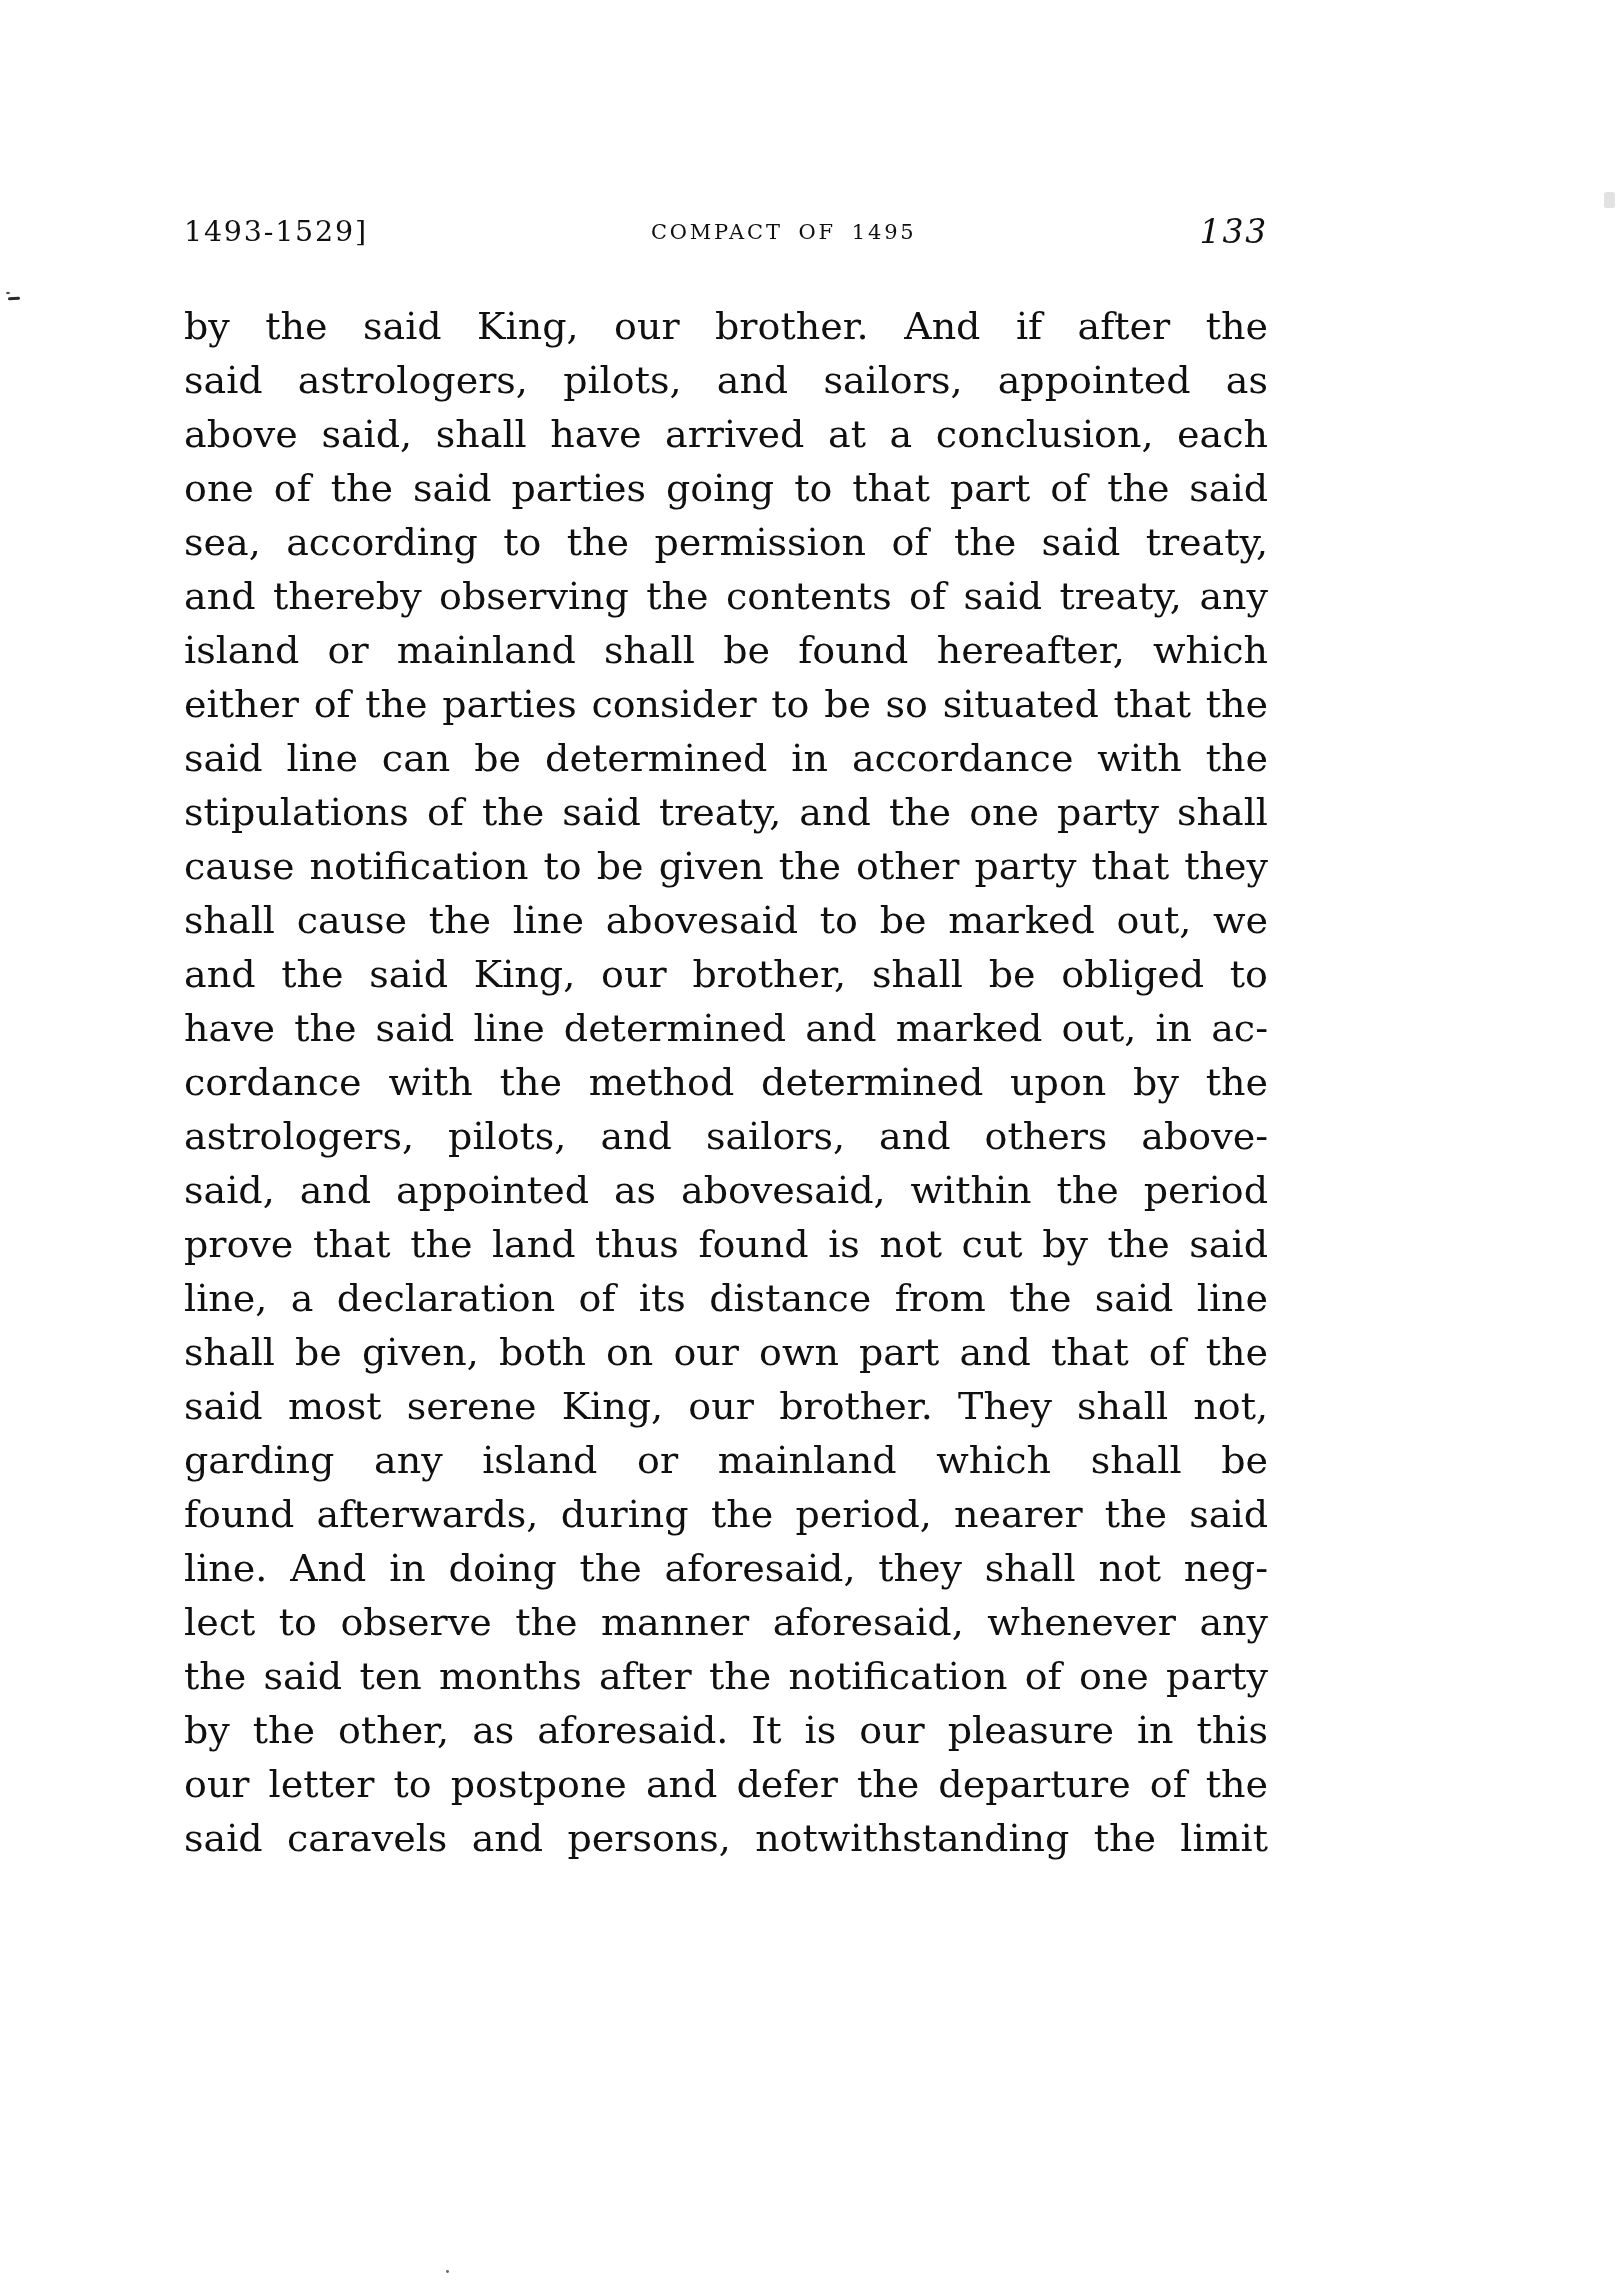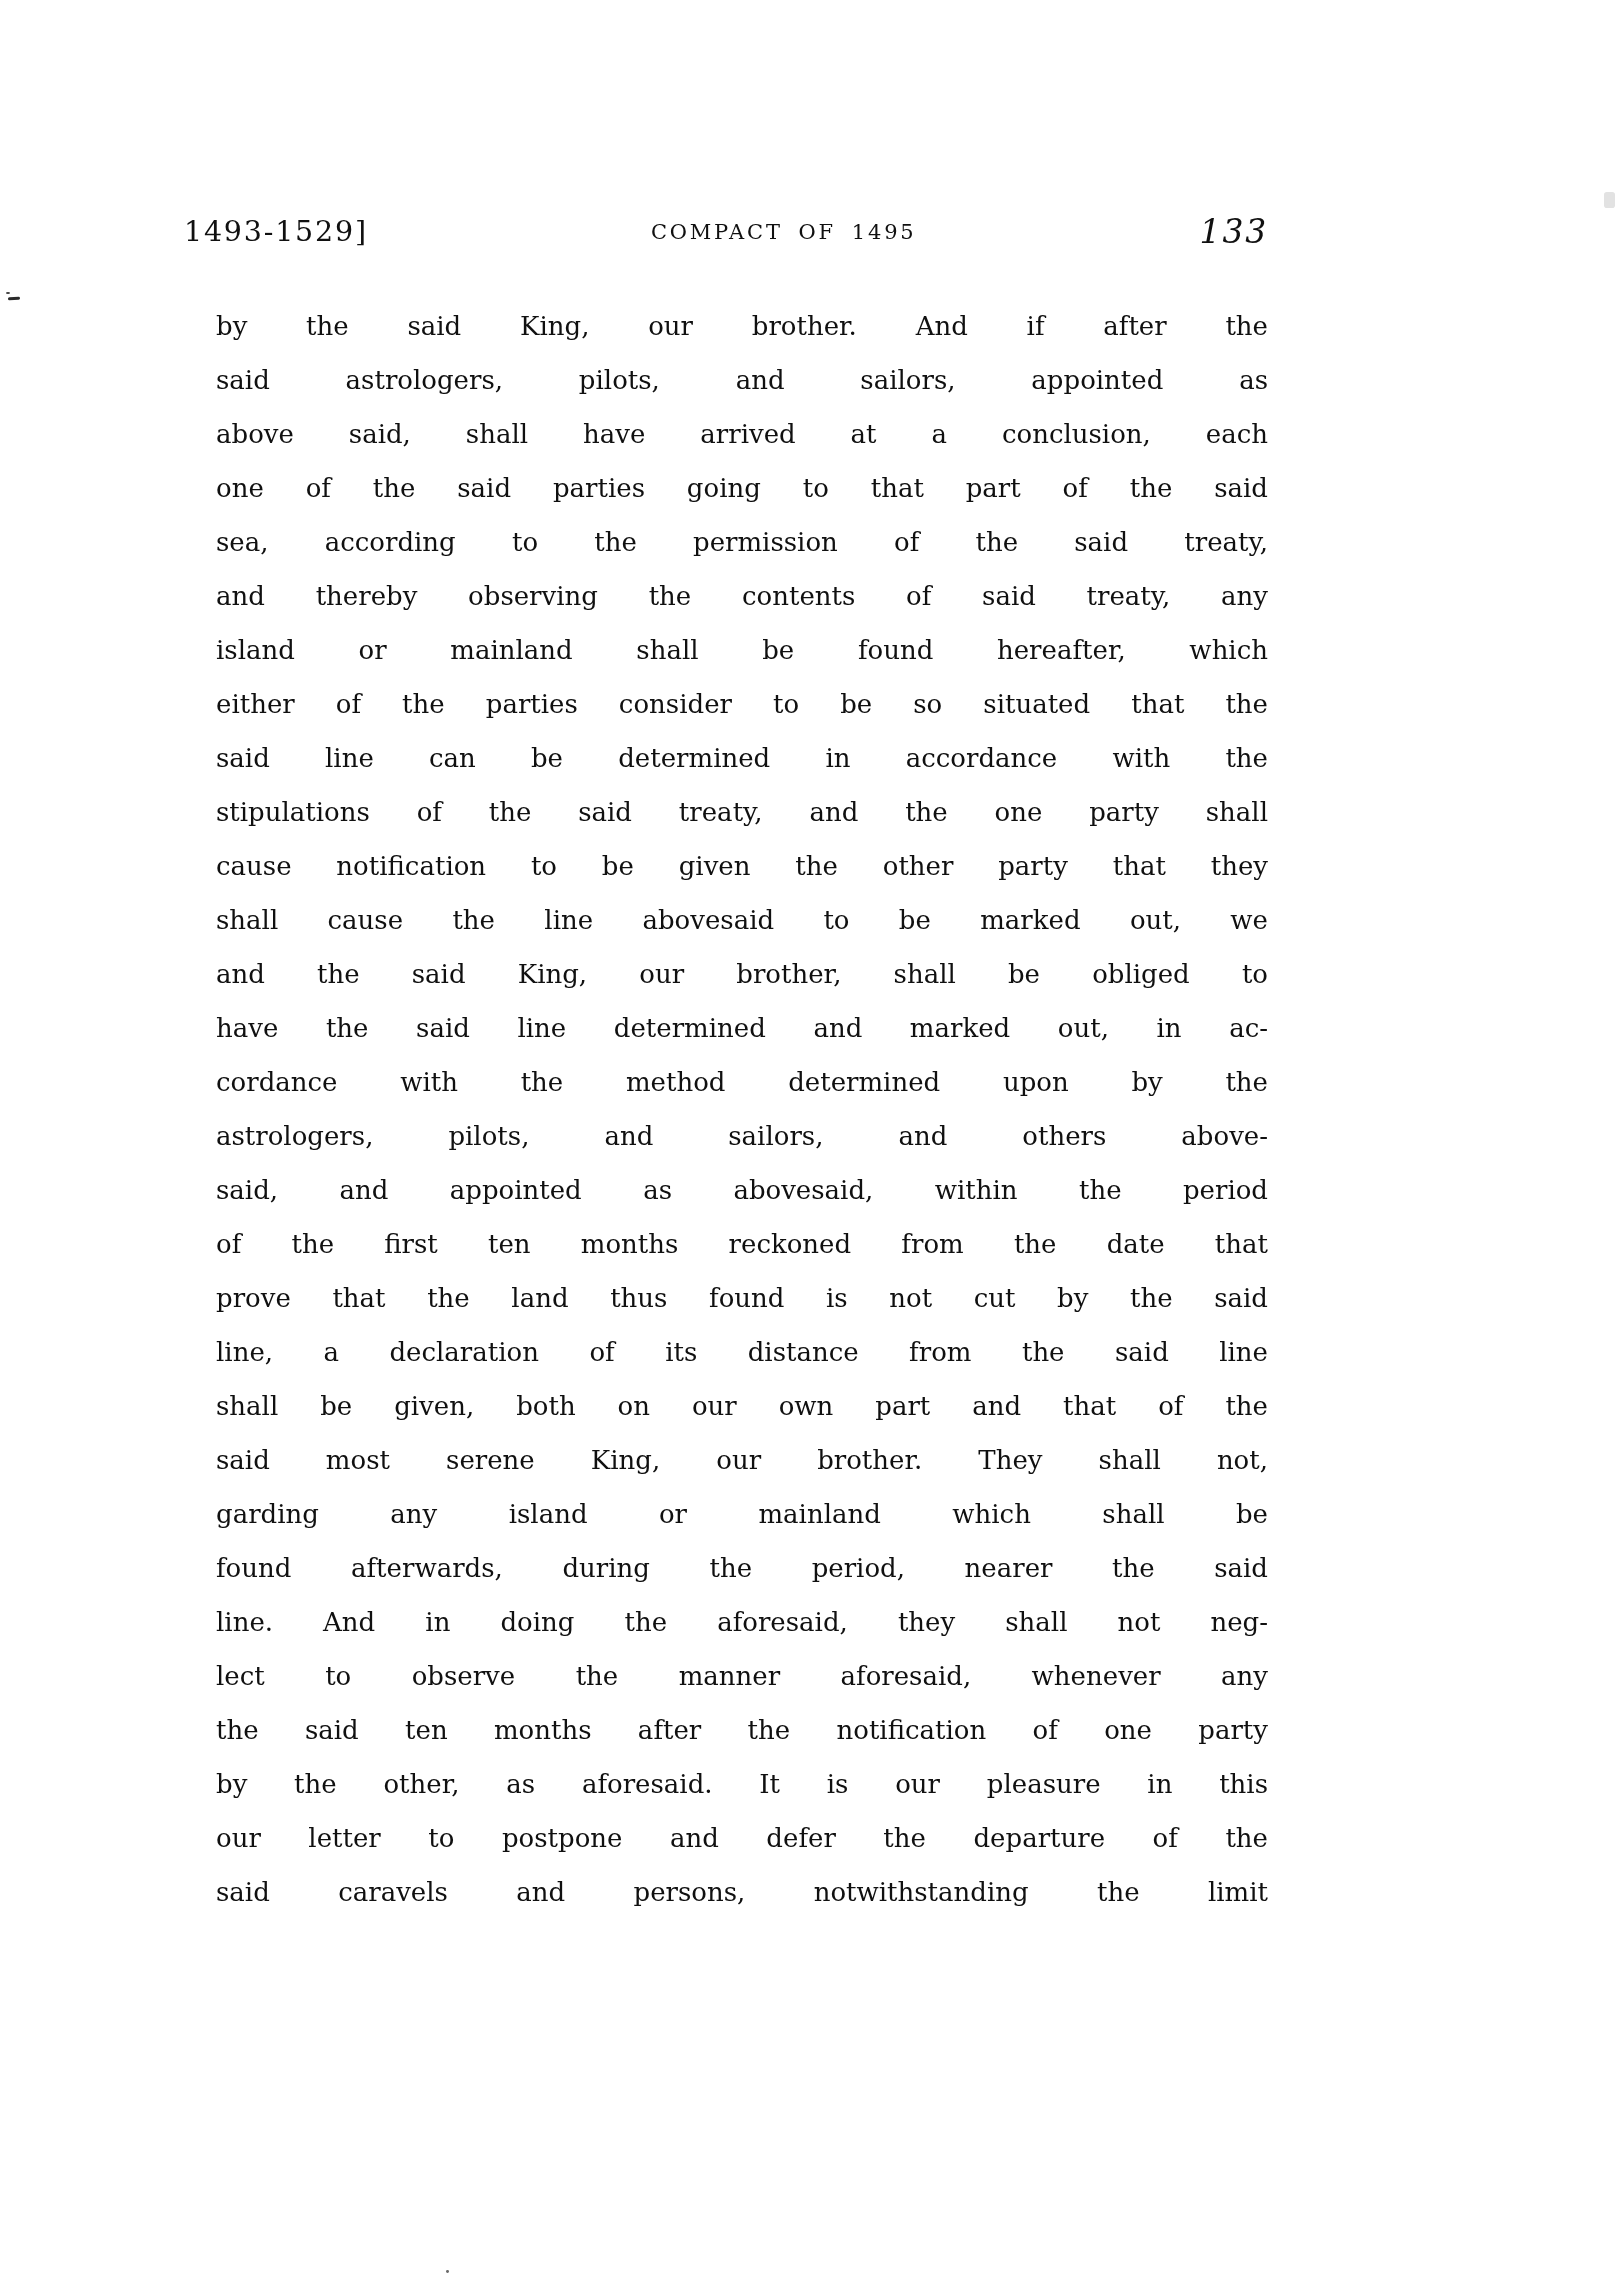--- a/index.html
+++ b/index.html
@@ -46,27 +46,26 @@
   }
   .body-text {
     position: absolute;
     left: 184px;
     top: 299px;
     width: 1084px;
   }
   .text-line {
     height: 54px;
     line-height: 54px;
-    font-size: 26px;
+    font-size: 38px;
     text-align: justify;
     text-align-last: justify;
     text-justify: inter-word;
     white-space: nowrap;
     overflow: visible;
-    margin-left: 32px;
   }
   
   .speck-a {
     position: absolute;
     left: 8.3px;
     top: 297px;
     width: 12px;
     height: 3.2px;
     background: #2a2a2a;
     border-radius: 1.4px;
@@ -122,21 +121,20 @@
     <div class="text-line">either of the parties consider to be so situated that the</div>
     <div class="text-line">said line can be determined in accordance with the</div>
     <div class="text-line">stipulations of the said treaty, and the one party shall</div>
     <div class="text-line">cause notification to be given the other party that they</div>
     <div class="text-line">shall cause the line abovesaid to be marked out, we</div>
     <div class="text-line">and the said King, our brother, shall be obliged to</div>
     <div class="text-line">have the said line determined and marked out, in ac-</div>
     <div class="text-line">cordance with the method determined upon by the</div>
     <div class="text-line">astrologers, pilots, and sailors, and others above-</div>
     <div class="text-line">said, and appointed as abovesaid, within the period</div>
-    <div class="text-line">of the first ten months reckoned from the date that</div>
     <div class="text-line">prove that the land thus found is not cut by the said</div>
     <div class="text-line">line, a declaration of its distance from the said line</div>
     <div class="text-line">shall be given, both on our own part and that of the</div>
     <div class="text-line">said most serene King, our brother.  They shall not,</div>
     <div class="text-line">garding any island or mainland which shall be</div>
     <div class="text-line">found afterwards, during the period, nearer the said</div>
     <div class="text-line">line.  And in doing the aforesaid, they shall not neg-</div>
     <div class="text-line">lect to observe the manner aforesaid, whenever any</div>
     <div class="text-line">the said ten months after the notification of one party</div>
     <div class="text-line">by the other, as aforesaid.  It is our pleasure in this</div>

